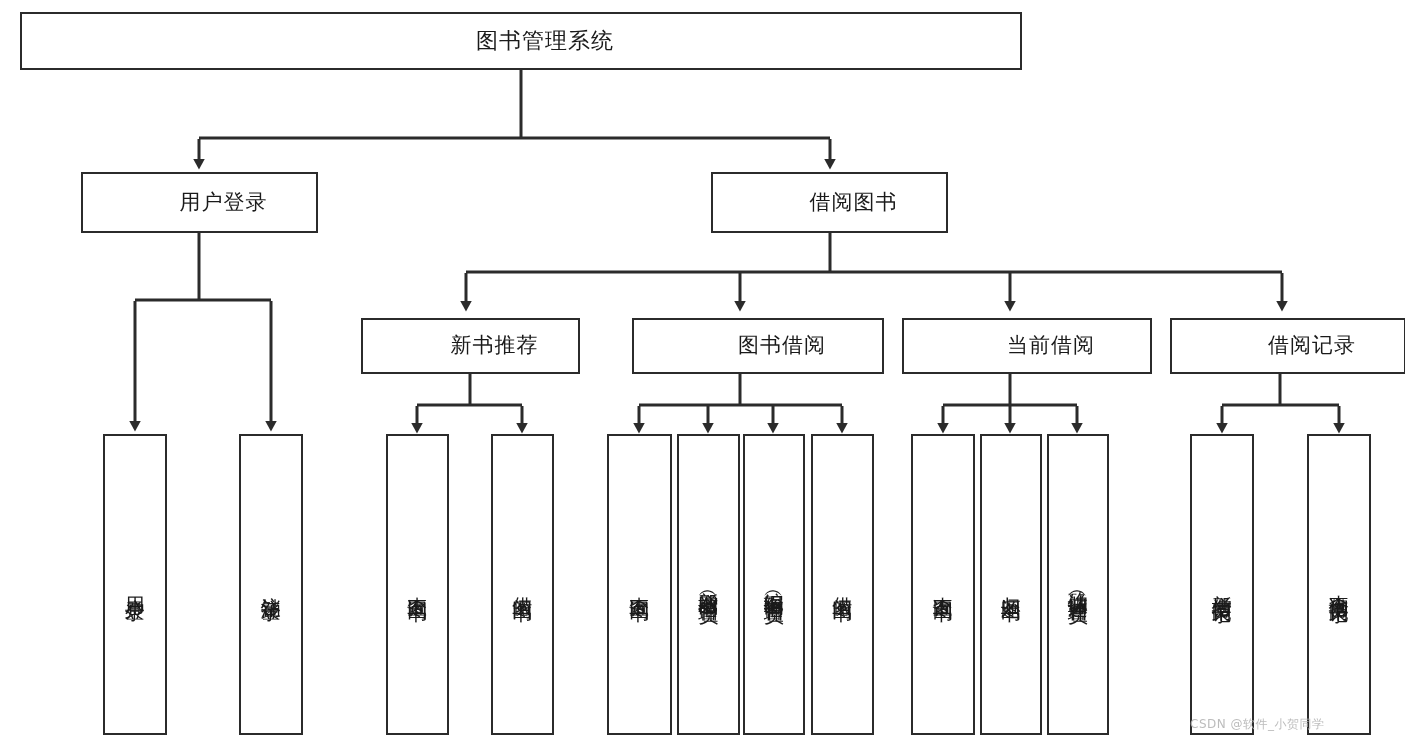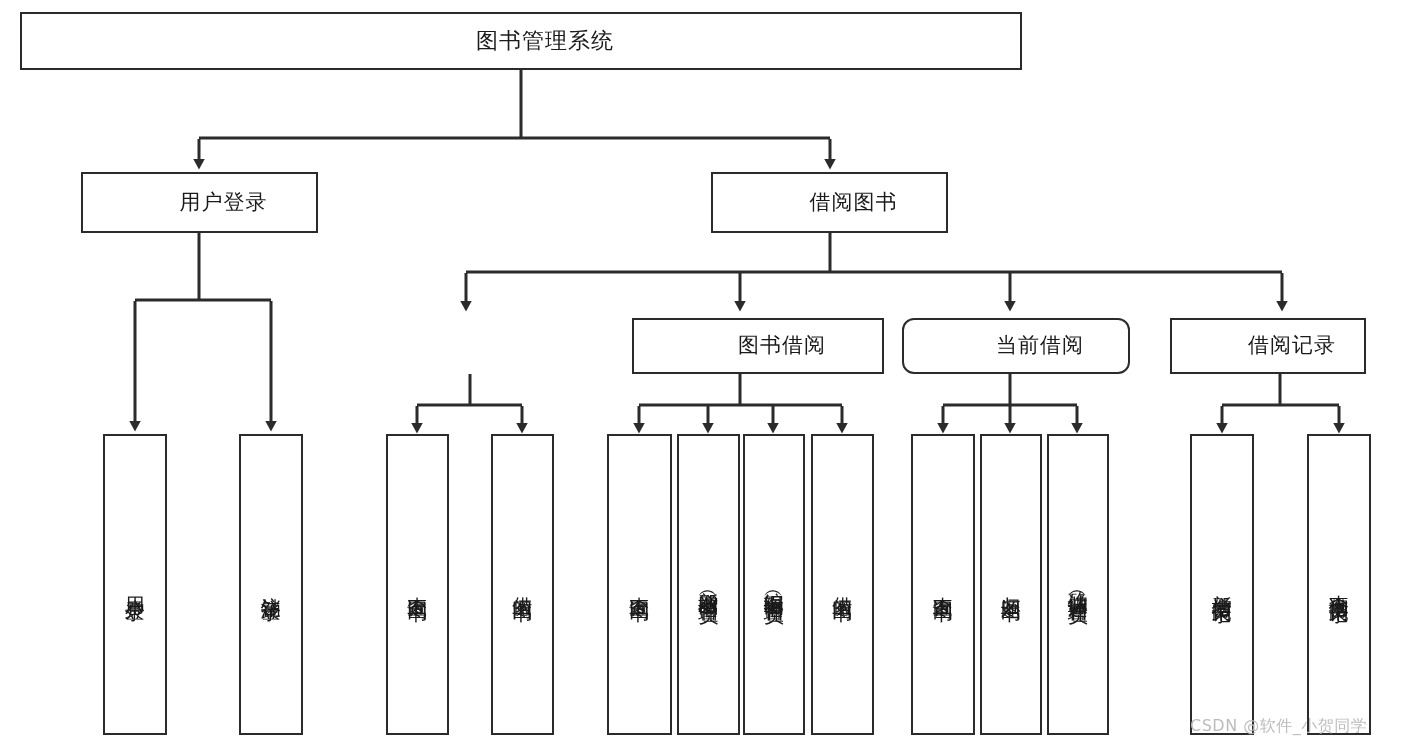--- a/index.html
+++ b/index.html
@@ -55,21 +55,21 @@
     writing-mode: vertical-rl;
     text-orientation: upright;
     line-height: 1.12;
     letter-spacing: 2px;
     white-space: normal;
     max-height: 100%;
     text-align: center;
   }
   .watermark {
     position: absolute;
-    font-size: 16px;
+    font-size: 12px;
     color: #b9b9b9;
     white-space: nowrap;
     letter-spacing: 0.5px;
     opacity: 0.95;
   }
 </style>
 </head>
 <body>
 
 <div id="canvas">
@@ -128,27 +128,30 @@
     <span>图书管理系统</span>
   </div>
 
   <div class="node horiz" style="left:81px; top:172px; width:237px; height:61px;">
     <span>用户登录</span>
   </div>
   <div class="node horiz" style="left:711px; top:172px; width:237px; height:61px;">
     <span>借阅图书</span>
   </div>
 
+  <div class="node horiz" style="left:361px; top:318px; width:219px; height:56px;">
+    <span>新书推荐</span>
+  </div>
   <div class="node horiz" style="left:632px; top:318px; width:252px; height:56px;">
     <span>图书借阅</span>
   </div>
-  <div class="node horiz" style="left:902px; top:318px; width:228px; height:56px;border-radius:12px;">
+  <div class="node horiz" style="left:902px; top:318px; width:250px; height:56px;">
     <span>当前借阅</span>
   </div>
-  <div class="node horiz" style="left:1170px; top:318px; width:196px; height:56px;">
+  <div class="node horiz" style="left:1170px; top:318px; width:236px; height:56px;">
     <span>借阅记录</span>
   </div>
 
   <div class="node leaf" style="left:103px; top:434px; width:64px; height:301px;">
     <span class="vtext">用户登录</span>
   </div>
   <div class="node leaf" style="left:239px; top:434px; width:64px; height:301px;">
     <span class="vtext">注销登录</span>
   </div>
 

